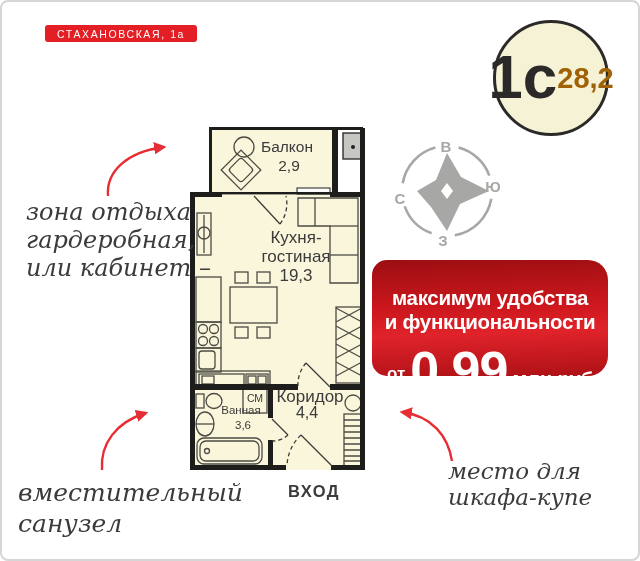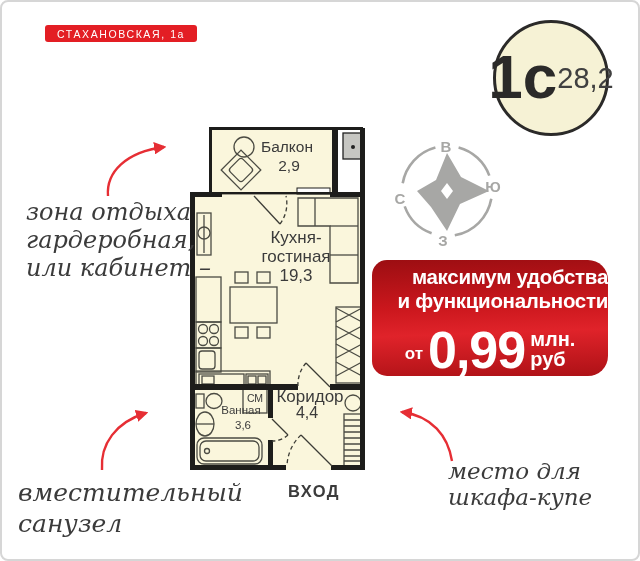--- a/index.html
+++ b/index.html
@@ -17,31 +17,31 @@
     border:5px solid transparent;border-top:8px solid #ffffff;border-bottom:0}
   .logo-strip{margin-top:3px;background:#e31e24;border-radius:3px;color:#fff;
     font-weight:400;font-size:10.5px;letter-spacing:1.6px;padding:3px 0 2px;white-space:nowrap}
 
   
   .badge{position:absolute;left:493px;top:20px;width:110px;height:110px;
     border:3px solid #2b2a29;border-radius:50%;background:#f6f2d5;
     display:flex;align-items:center;justify-content:center;text-align:center}
   .badge-type{font-size:62px;font-weight:600;line-height:54px;color:#2b2a29;margin-top:-2px}
   .badge-div{width:88px;height:4px;background:#2b2a29;margin:3px 0 1px}
-  .badge-area{font-size:29px;font-weight:400;color:#404040;line-height:30px}
+  .badge-area{font-size:29px;font-weight:700;color:#a16207;line-height:30px}
 
   
   .banner{position:absolute;left:372px;top:260px;width:236px;height:116px;box-sizing:border-box;
-    border-radius:15px 20px 20px 15px;padding-top:5px;text-align:right;color:#fff;
+    border-radius:15px 20px 20px 15px;padding-top:26px;text-align:center;color:#fff;
     background:linear-gradient(178deg,#9c0e12 0%,#cb171d 40%,#e0232a 62%,#ad1116 100%)}
   .banner-line{font-size:20.5px;font-weight:700;line-height:24px;letter-spacing:-.3px}
   .price-row{display:flex;align-items:flex-end;justify-content:center;margin-top:16px}
   .price-from{font-size:17px;font-weight:700;margin:0 5px 6px 0}
   .price-big{font-size:52px;font-weight:700;line-height:40px;letter-spacing:-1px}
-  .price-units{display:flex;flex-direction:column;align-items:flex-start;margin:0 0 1px 5px;
+  .price-units{display:flex;flex-direction:row;align-items:flex-start;margin:0 0 1px 5px;
     font-size:20px;font-weight:700;line-height:20px}
 
   
   .script{position:absolute;font-family:"DejaVu Serif",serif;font-style:italic;color:#3b3b3b}
   .note-wardrobe{left:26px;top:198px;font-size:24px;line-height:28px}
   .note-bath{left:18px;top:477px;font-size:25px;line-height:31px}
   .note-closet{left:448px;top:458px;font-size:23px;line-height:26px}
 
   .overlay{position:absolute;left:0;top:0;width:640px;height:561px}
   svg text{font-family:"Liberation Sans",sans-serif}

